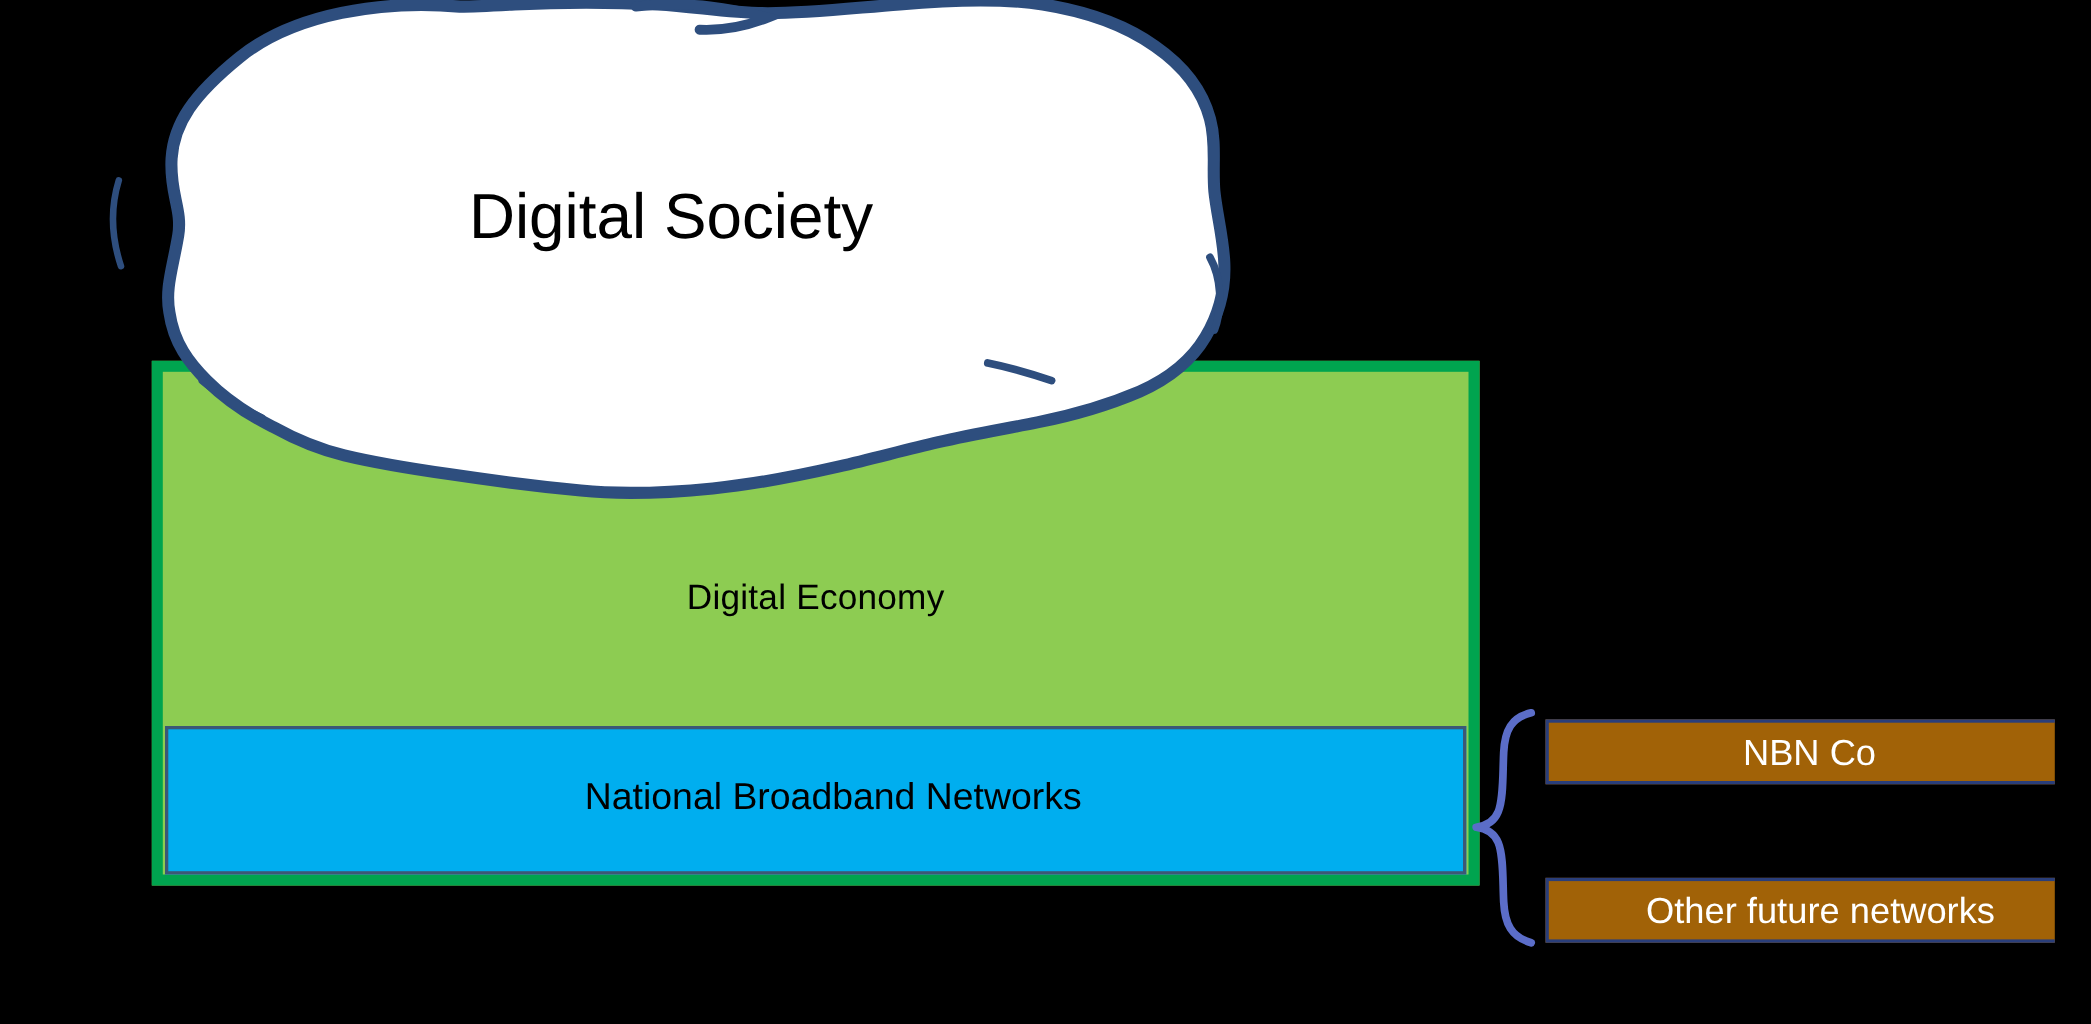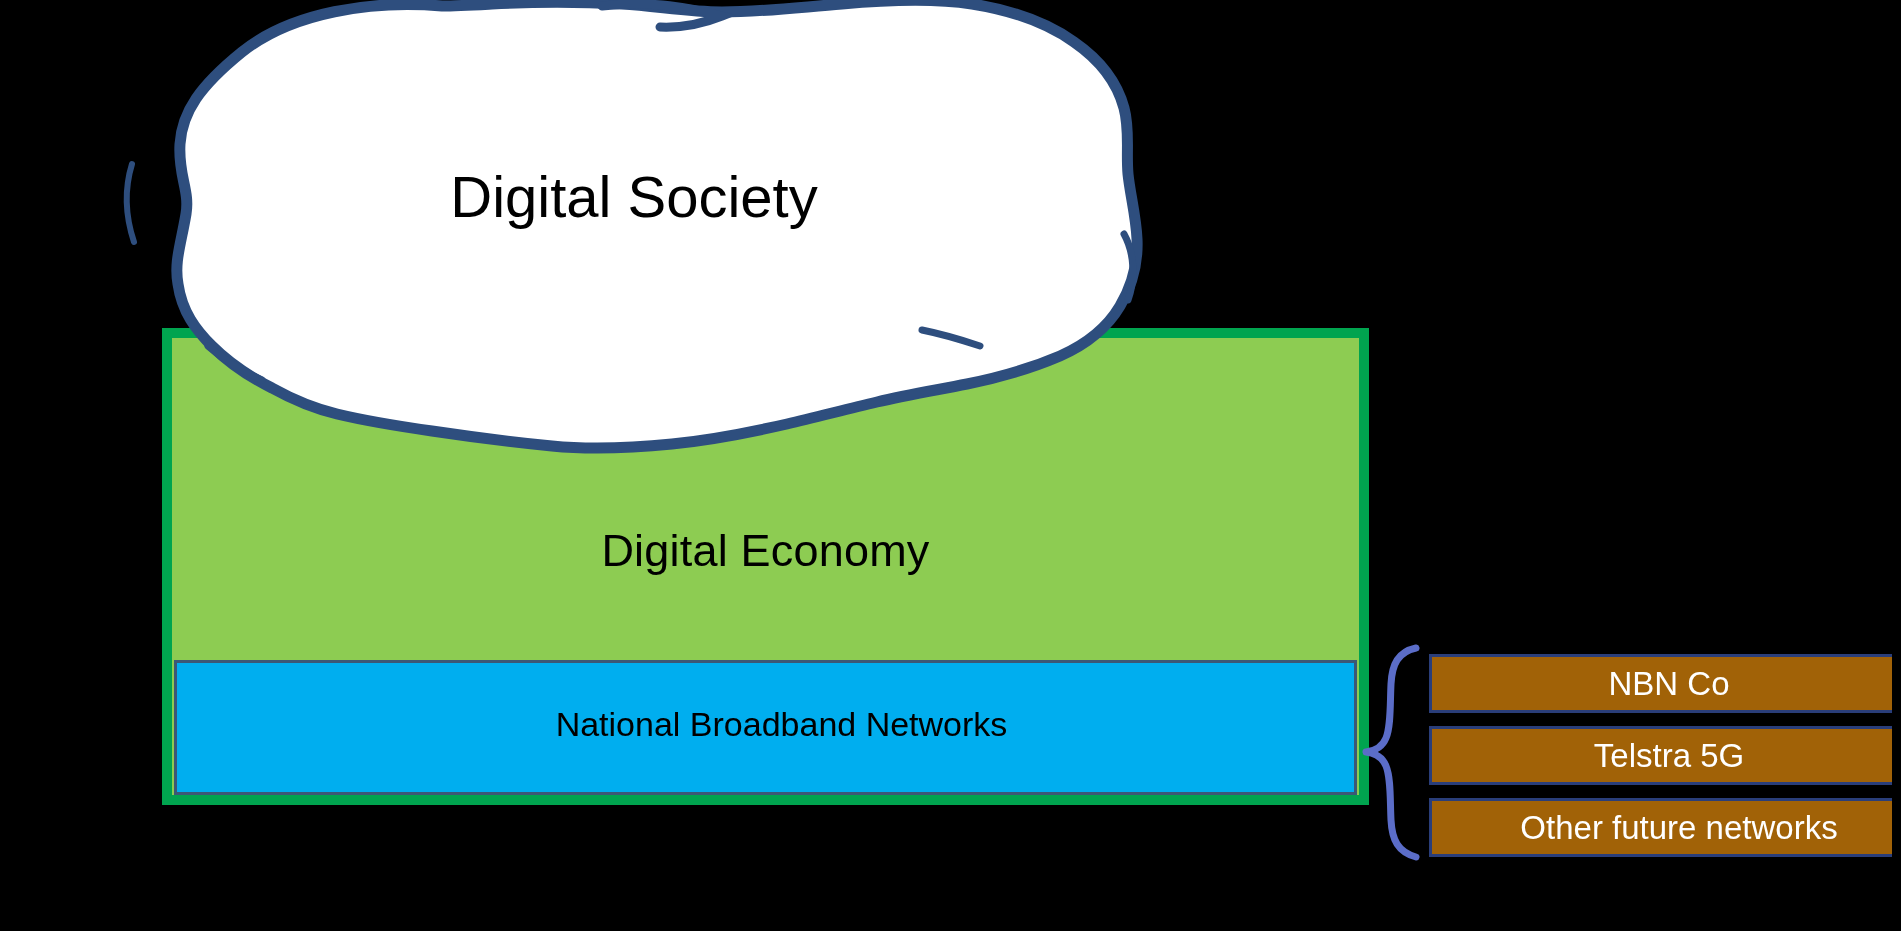--- a/index.html
+++ b/index.html
@@ -8,21 +8,20 @@
     padding: 0;
     background: #000000;
   }
   #stage {
     position: relative;
     width: 1868px;
     height: 931px;
     background: #000000;
     overflow: hidden;
     font-family: "Liberation Sans", sans-serif;
-    margin-left: 24px;
   }
 
   
   .economy-box {
     position: absolute;
     left: 138px;
     top: 328px;
     width: 1207px;
     height: 477px;
     background: #8DCC52;
@@ -30,21 +29,21 @@
     box-sizing: border-box;
     z-index: 2;
   }
   .economy-label {
     position: absolute;
     left: 138px;
     top: 525px;
     width: 1207px;
     text-align: center;
     color: #000000;
-    font-size: 45px;
+    font-size: 32px;
     font-family: "Liberation Sans", sans-serif;
     letter-spacing: 0.2px;
     z-index: 6;
     white-space: nowrap;
   }
 
   
   .nbn-band {
     position: absolute;
     left: 150px;
@@ -207,20 +206,17 @@
                C 20 108, 12 111, 4 112
                C 12 113, 20 116, 24 126
                C 29 138, 28 160, 29 180
                C 30 200, 36 212, 54 217" fill="none" stroke="#5B6DC8" stroke-width="7" stroke-linecap="round" stroke-linejoin="round"></path>
     </svg>
   </div>
 
   <div class="net-box net-box-0">
     <span>NBN Co</span>
   </div>
-  <div class="net-box net-box-1">
-    <span>Telstra 5G</span>
-  </div>
   <div class="net-box net-box-2">
     <span>Other future networks</span>
   </div>
 
 </div>
 
 </body></html>

